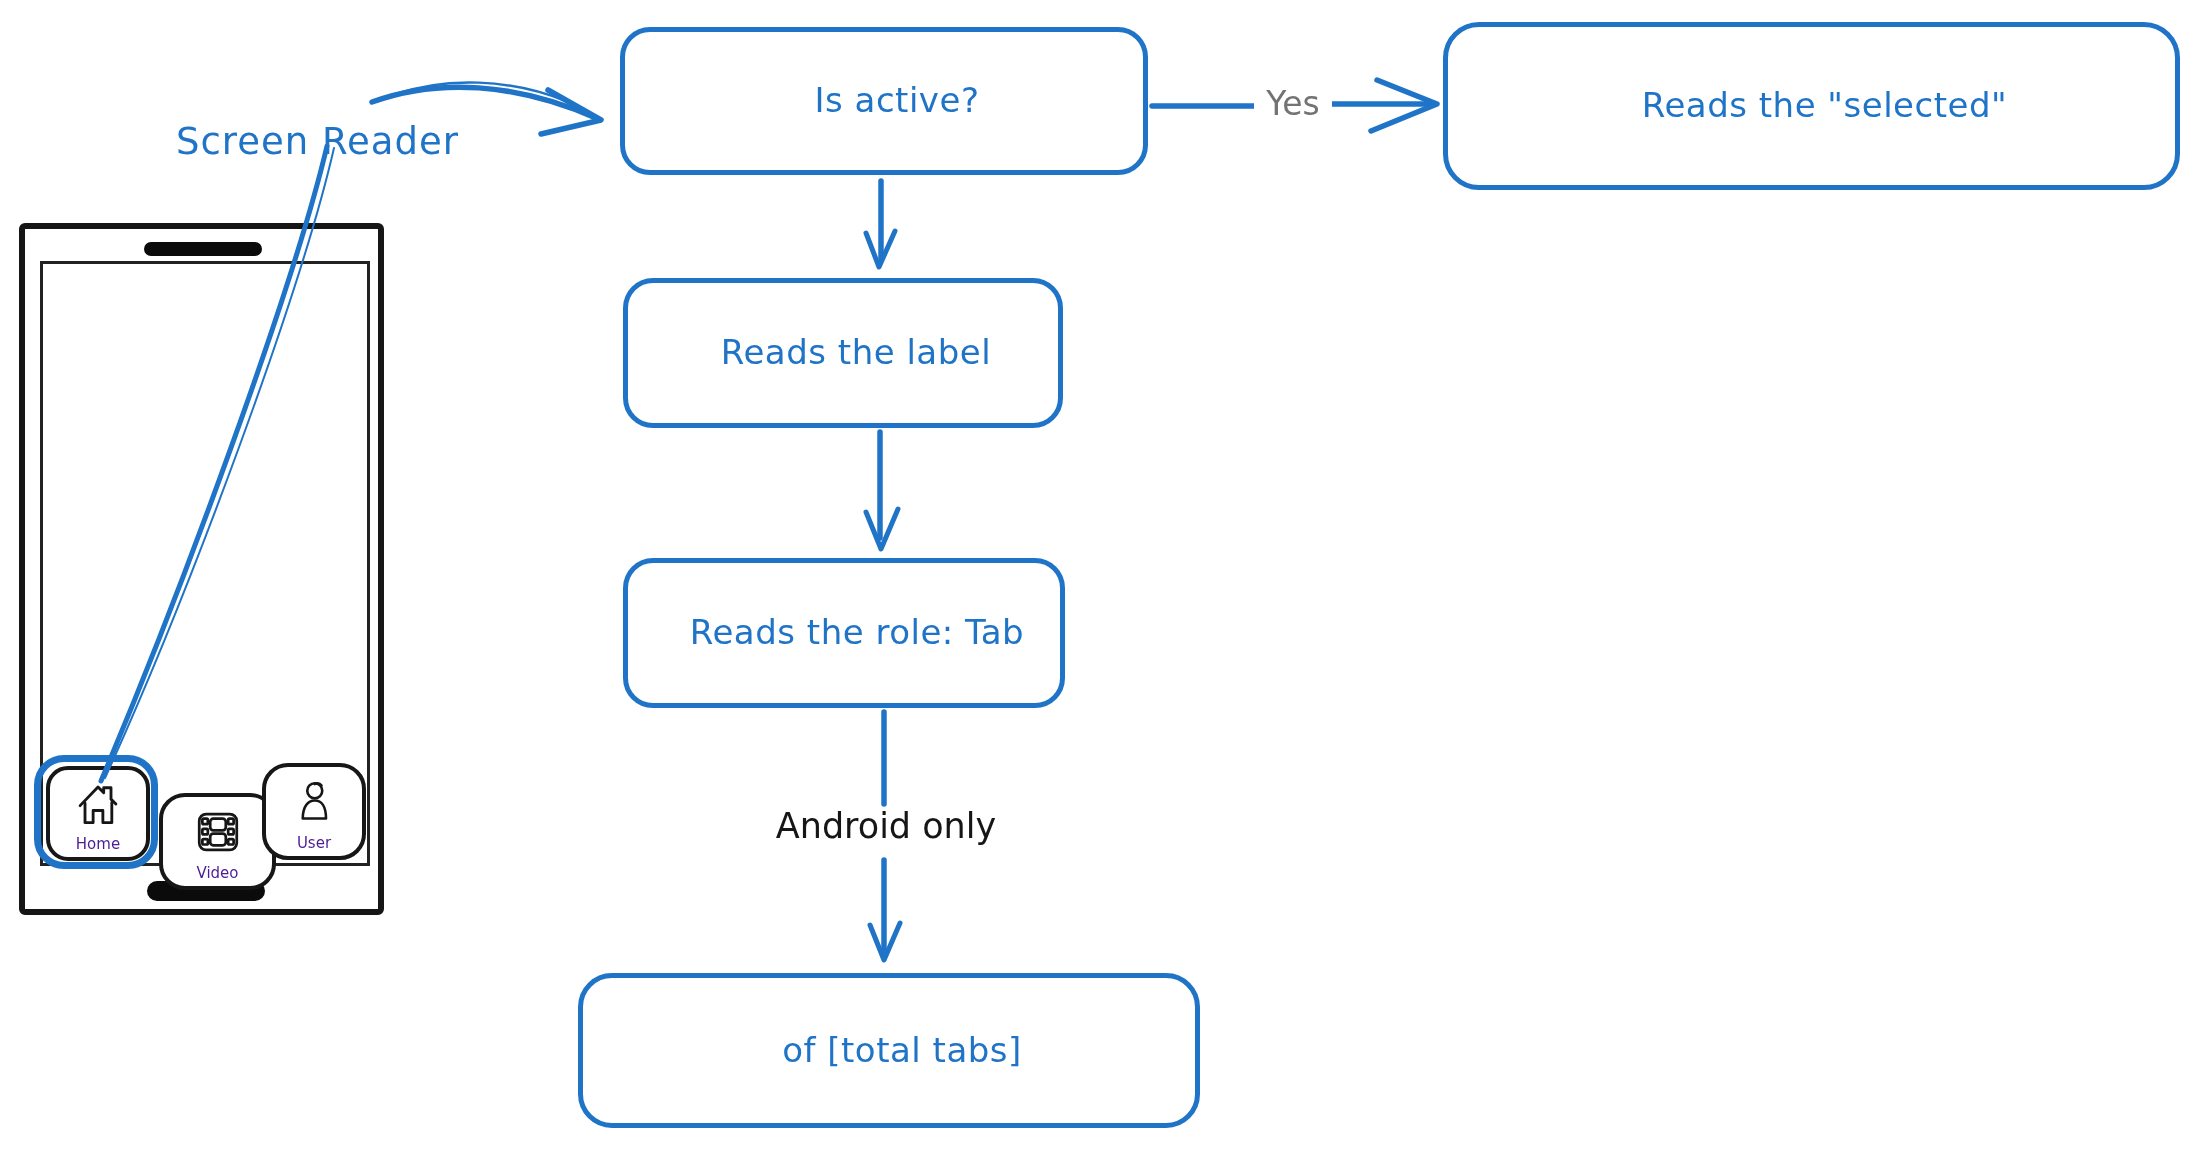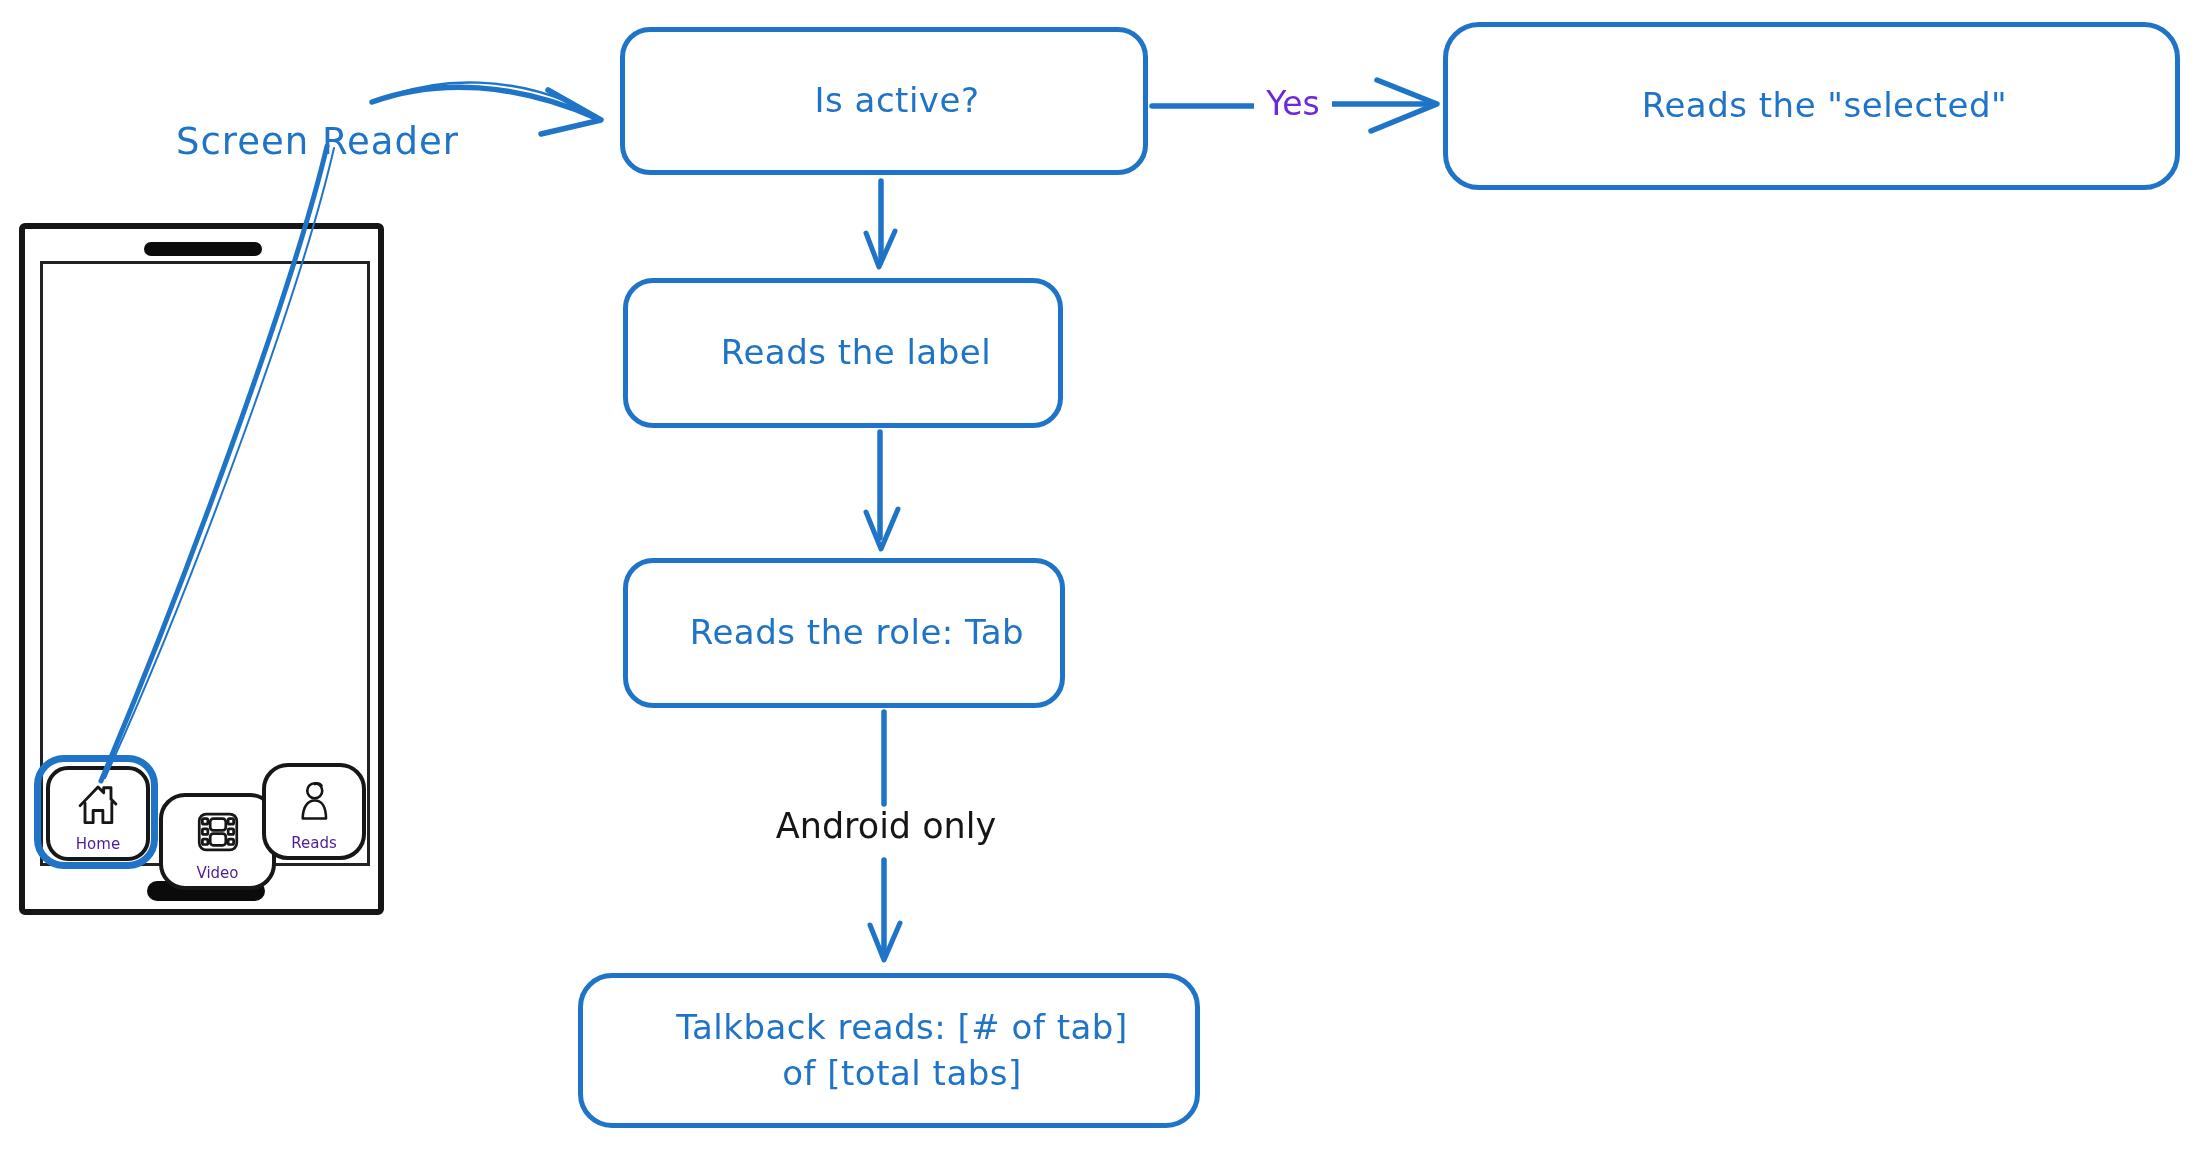--- a/index.html
+++ b/index.html
@@ -52,21 +52,21 @@
     font-size: 37px;
     color: #1f74c7;
     letter-spacing: 1px;
     margin-top: 28px;
   }
   #label-yes {
     left: 1254px; top: 84px;
     width: 78px;
     text-align: center;
     font-size: 33px;
-    color: #6d28d9;
+    color: #737373;
     background: #ffffff;
     z-index: 3;
   }
   #label-android-only {
     left: 764px; top: 806px;
     width: 244px;
     text-align: center;
     font-size: 35px;
     color: #161616;
   }
@@ -191,21 +191,21 @@
     </div>
 
     <div id="tab-user" class="phone-tab">
       <span class="tab-icon">
         <svg width="48" height="50" viewBox="0 0 64 64">
           <circle cx="33" cy="17" r="10"></circle>
           <path d="M42 10 C39 6 34 7 33 8"></path>
           <path d="M17 54 C17 38 24 30 33 30 C42 30 48 38 48 54 L17 54 Z"></path>
         </svg>
       </span>
-      <span class="tab-label">Reads</span>
+      <span class="tab-label">User</span>
     </div>
 
     <div id="home-indicator"></div>
   </div>
 
   <div class="node" id="node-is-active">
     <span>Is active?</span>
   </div>
 
   <div class="node" id="node-reads-selected">
@@ -215,21 +215,20 @@
   <div class="node" id="node-reads-role">
     <span>Reads the role: Tab</span>
   </div>
 
   <div class="node" id="node-reads-label">
     <span>Reads the label</span>
   </div>
 
   <div class="node" id="node-talkback">
     <span>
-      <span class="line">Talkback reads: [# of tab]</span>
       <span class="line">of [total tabs]</span>
     </span>
   </div>
 
   <svg id="arrows" width="2200" height="1166" viewBox="0 0 2200 1166">
 
     <g>
       <path d="M 372 102 C 438 78, 516 83, 596 118" stroke-width="5.5"></path>
       <path d="M 392 95 C 448 76, 510 79, 566 101" stroke-width="2.5"></path>
       <polyline points="548,90 601,120 541,134" stroke-width="5.5"></polyline>

